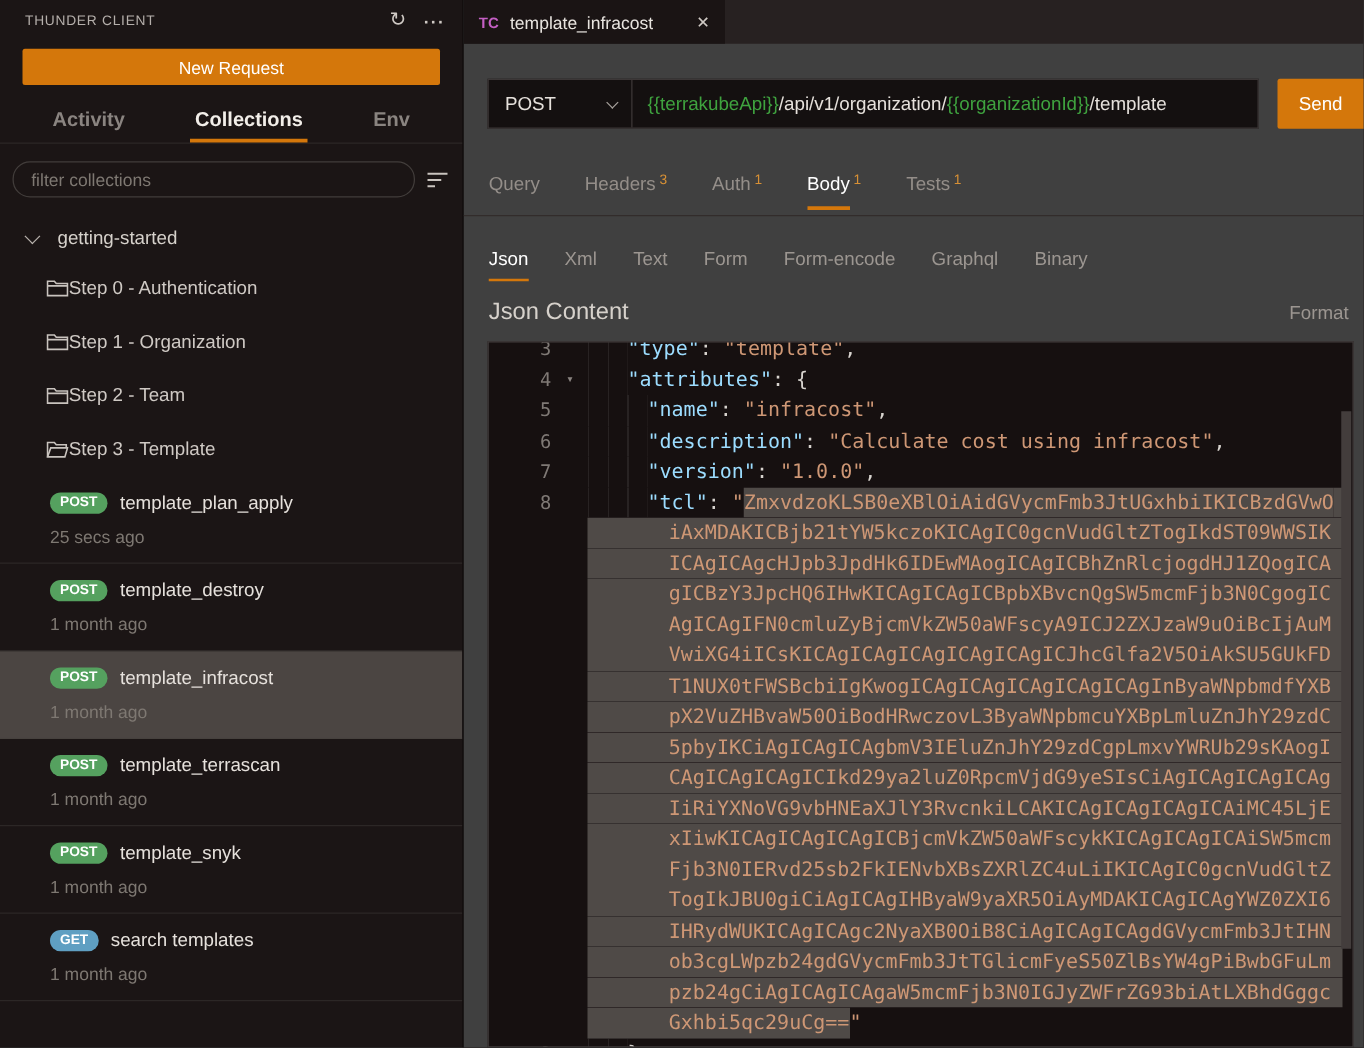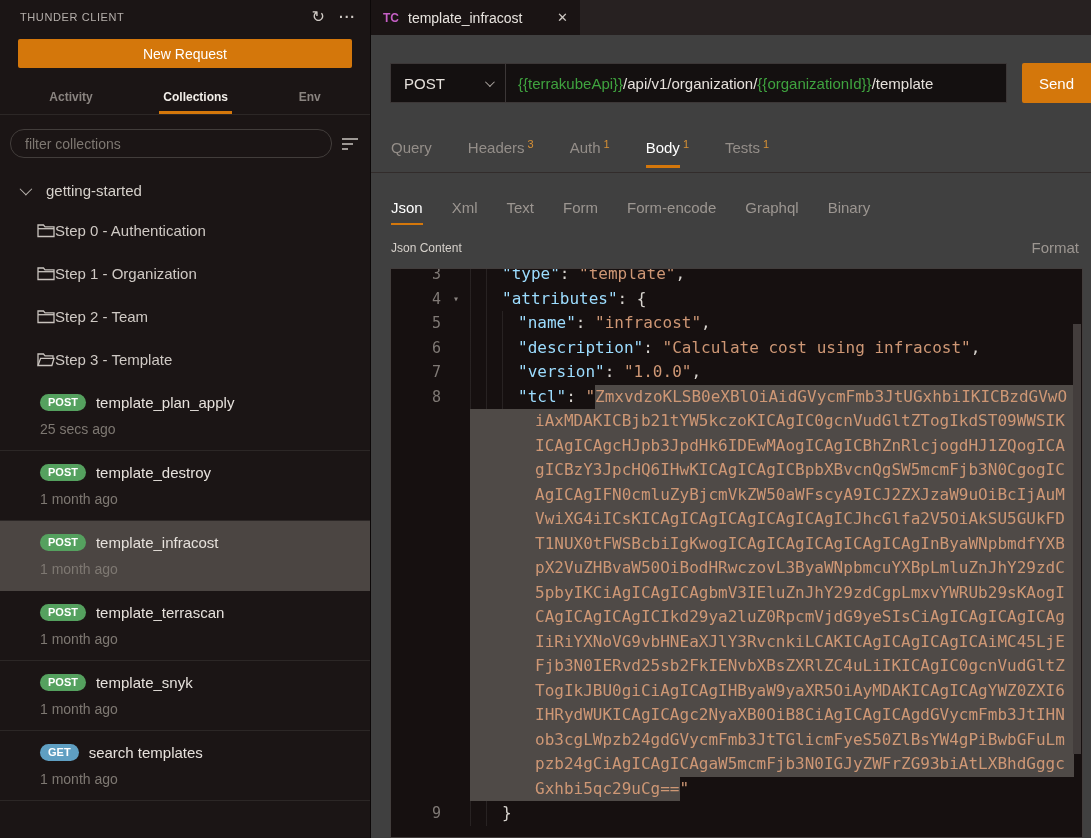--- a/index.html
+++ b/index.html
@@ -14,21 +14,21 @@
 
   
   .sidebar{width:371px;flex:none;background:#1b1515;border-right:1px solid #0c0808;box-sizing:border-box;display:flex;flex-direction:column;overflow:hidden;}
   .sb-header{display:flex;align-items:center;padding:10px 14px 6px 20px;}
   .sb-title{font-size:11px;letter-spacing:.6px;color:#b5afab;flex:1;}
   .sb-hicon{color:#cfc9c4;font-size:16px;margin-left:14px;cursor:pointer;line-height:14px;}
   .more-ic{font-weight:bold;letter-spacing:1px;font-size:14px;}
   .new-request{display:block;margin:9px 18px 12px 18px;height:29px;width:calc(100% - 36px);
     background:#d4770b;color:#fff;border:none;border-radius:2px;font-size:14px;font-family:inherit;cursor:pointer;}
   .sb-tabs{display:flex;justify-content:space-around;align-items:stretch;height:34px;border-bottom:1px solid #2c2726;padding:0 14px;}
-  .sb-tab{position:relative;font-size:12px;font-weight:700;color:#8a8480;display:flex;align-items:center;cursor:pointer;padding:0 4px;}
+  .sb-tab{position:relative;font-size:16px;font-weight:700;color:#8a8480;display:flex;align-items:center;cursor:pointer;padding:0 4px;}
   .sb-tab.active{color:#f2eee9;}
   .sb-tab.active::after{content:'';position:absolute;left:0;right:0;bottom:0;height:3px;background:#d4770b;}
   .filter-row{display:flex;align-items:center;margin:14px 10px 8px 10px;gap:8px;}
   .filter-input{flex:1;height:27px;border:1px solid #423d3b;border-radius:14px;background:transparent;
     color:#d6d1cb;font-size:14px;padding:0 14px;outline:none;font-family:inherit;}
   .filter-input::placeholder{color:#7e7872;}
   .sort-ic{flex:none;cursor:pointer;display:flex;align-items:center;}
   .tree{flex:1;overflow:hidden;}
   .collection-row{display:flex;align-items:center;padding:16px 0 10px 20px;font-size:15px;color:#d6d1cb;cursor:pointer;}
   .chev{width:8px;height:8px;border-right:1.6px solid #b9b3ae;border-bottom:1.6px solid #b9b3ae;
@@ -68,21 +68,21 @@
   .rt-label{display:inline-block;font-size:15px;color:#948e89;padding-bottom:9px;border-bottom:3px solid transparent;}
   .req-tab.active .rt-label{color:#fff;border-bottom-color:#d4770b;}
   .rt-count{color:#d79035;font-size:11px;margin-left:3px;line-height:10px;}
 
   .body-tabs{display:flex;gap:29px;padding-left:20px;margin-top:14px;height:44px;flex:none;}
   .body-tab{position:relative;font-size:15px;color:#9c9691;padding-top:12px;cursor:pointer;}
   .body-tab.active{color:#fff;}
   .body-tab.active::after{content:'';position:absolute;left:0;right:0;bottom:6px;height:2px;background:#d4770b;}
 
   .content-header{display:flex;justify-content:space-between;align-items:center;padding:8px 12px 12px 20px;flex:none;}
-  .ch-title{font-size:12px;color:#d6d1cb;}
+  .ch-title{font-size:19px;color:#d6d1cb;}
   .ch-action{font-size:15px;color:#9c9691;cursor:pointer;}
 
   
   .editor{position:relative;flex:1;margin:0 8px 0 19px;border:1px solid #423d3c;background:#161010;overflow:hidden;padding-top:3px;}
   .code-line{display:flex;height:24.5px;line-height:24.5px;white-space:pre;overflow:hidden;
     font-family:"DejaVu Sans Mono",monospace;font-size:16px;}
   .code-line.first{margin-top:-10px;}
   .gutter{width:50px;flex:none;text-align:right;padding-right:12px;color:#7f7975;font-size:15px;}
   .fold{width:17px;flex:none;color:#8a8480;font-size:10px;}
   .cl-content{flex:1;min-width:0;}
@@ -285,20 +285,21 @@
           <div class="code-line"><span class="gutter"></span><span class="fold"></span><div class="cl-content wrapsel t-str">iAxMDAKICBjb21tYW5kczoKICAgIC0gcnVudGltZTogIkdST09WWSIK</div></div>
           <div class="code-line"><span class="gutter"></span><span class="fold"></span><div class="cl-content wrapsel t-str">ICAgICAgcHJpb3JpdHk6IDEwMAogICAgICBhZnRlcjogdHJ1ZQogICA</div></div>
           <div class="code-line"><span class="gutter"></span><span class="fold"></span><div class="cl-content wrapsel t-str">gICBzY3JpcHQ6IHwKICAgICAgICBpbXBvcnQgSW5mcmFjb3N0CgogIC</div></div>
           <div class="code-line"><span class="gutter"></span><span class="fold"></span><div class="cl-content wrapsel t-str">AgICAgIFN0cmluZyBjcmVkZW50aWFscyA9ICJ2ZXJzaW9uOiBcIjAuM</div></div>
           <div class="code-line"><span class="gutter"></span><span class="fold"></span><div class="cl-content wrapsel t-str">VwiXG4iICsKICAgICAgICAgICAgICAgICJhcGlfa2V5OiAkSU5GUkFD</div></div>
           <div class="code-line"><span class="gutter"></span><span class="fold"></span><div class="cl-content wrapsel t-str">T1NUX0tFWSBcbiIgKwogICAgICAgICAgICAgICAgInByaWNpbmdfYXB</div></div>
           <div class="code-line"><span class="gutter"></span><span class="fold"></span><div class="cl-content wrapsel t-str">pX2VuZHBvaW50OiBodHRwczovL3ByaWNpbmcuYXBpLmluZnJhY29zdC</div></div>
           <div class="code-line"><span class="gutter"></span><span class="fold"></span><div class="cl-content wrapsel t-str">5pbyIKCiAgICAgICAgbmV3IEluZnJhY29zdCgpLmxvYWRUb29sKAogI</div></div>
           <div class="code-line"><span class="gutter"></span><span class="fold"></span><div class="cl-content wrapsel t-str">CAgICAgICAgICIkd29ya2luZ0RpcmVjdG9yeSIsCiAgICAgICAgICAg</div></div>
           <div class="code-line"><span class="gutter"></span><span class="fold"></span><div class="cl-content wrapsel t-str">IiRiYXNoVG9vbHNEaXJlY3RvcnkiLCAKICAgICAgICAgICAiMC45LjE</div></div>
+          <div class="code-line"><span class="gutter"></span><span class="fold"></span><div class="cl-content wrapsel t-str">xIiwKICAgICAgICAgICBjcmVkZW50aWFscykKICAgICAgICAiSW5mcm</div></div>
           <div class="code-line"><span class="gutter"></span><span class="fold"></span><div class="cl-content wrapsel t-str">Fjb3N0IERvd25sb2FkIENvbXBsZXRlZC4uLiIKICAgIC0gcnVudGltZ</div></div>
           <div class="code-line"><span class="gutter"></span><span class="fold"></span><div class="cl-content wrapsel t-str">TogIkJBU0giCiAgICAgIHByaW9yaXR5OiAyMDAKICAgICAgYWZ0ZXI6</div></div>
           <div class="code-line"><span class="gutter"></span><span class="fold"></span><div class="cl-content wrapsel t-str">IHRydWUKICAgICAgc2NyaXB0OiB8CiAgICAgICAgdGVycmFmb3JtIHN</div></div>
           <div class="code-line"><span class="gutter"></span><span class="fold"></span><div class="cl-content wrapsel t-str">ob3cgLWpzb24gdGVycmFmb3JtTGlicmFyeS50ZlBsYW4gPiBwbGFuLm</div></div>
           <div class="code-line"><span class="gutter"></span><span class="fold"></span><div class="cl-content wrapsel t-str">pzb24gCiAgICAgICAgaW5mcmFjb3N0IGJyZWFrZG93biAtLXBhdGggc</div></div>
           <div class="code-line"><span class="gutter"></span><span class="fold"></span><span class="cl-content"><span class="t-str selpart">Gxhbi5qc29uCg==</span><span class="t-str">"</span></span></div>
           <div class="code-line"><span class="gutter">9</span><span class="fold"></span><span class="cl-content"><span class="ind" style="width: 32px;"></span><span class="t-punc">}</span></span></div>
         </div>
       <div class="scroll-thumb"></div>
     </div>

